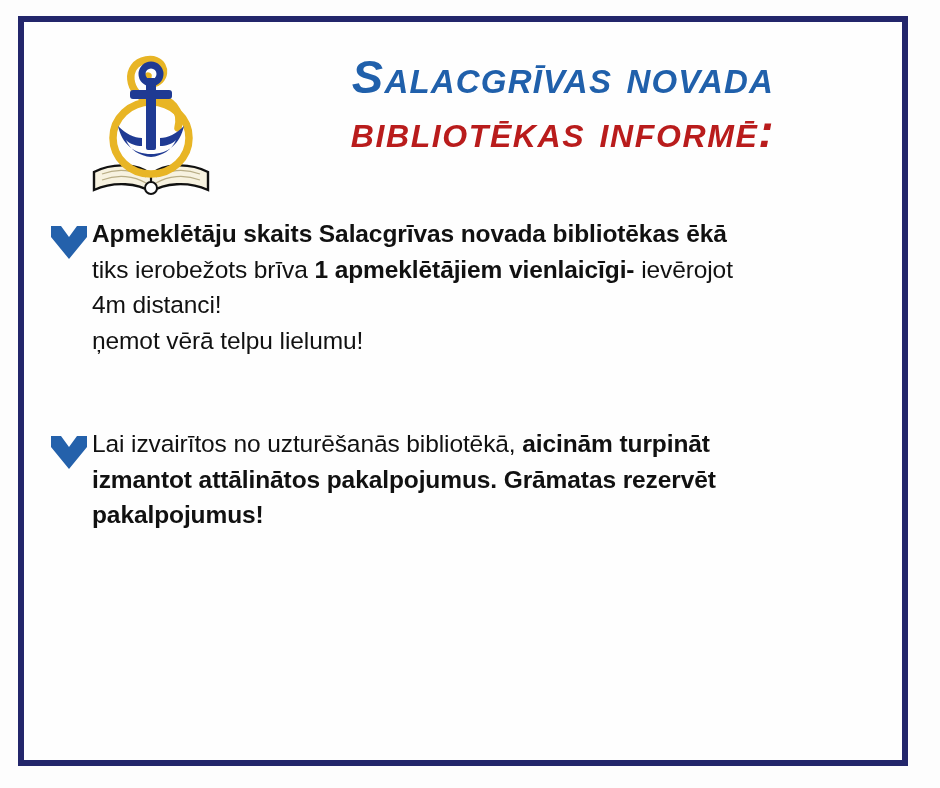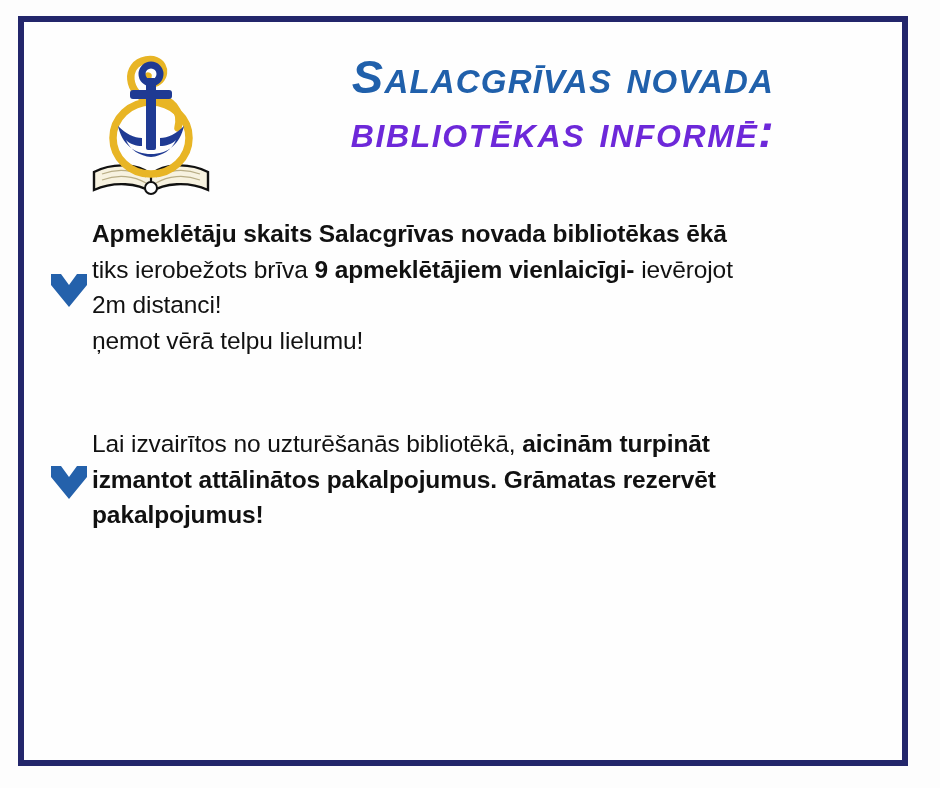--- a/index.html
+++ b/index.html
@@ -89,21 +89,21 @@
     top: 184px;
     right: 0;
     bottom: 0;
     padding: 0 18px 0 24px;
     box-sizing: border-box;
   }
 
   .para {
     position: relative;
     display: flex;
-    align-items: center;
+    align-items: flex-start;
   }
 
   .chev {
     flex: 0 0 42px;
     width: 42px;
     height: 40px;
     margin-top: 6px;
     margin-right: 2px;
   }
   .chev svg { display: block; }
@@ -158,36 +158,36 @@
                      C 44 100, 54 106, 65 107 Z"></path>
             <path d="M65 104 C 82 104, 94 94, 98 76 C 90 84, 82 88, 74 88 L 74 96 C 80 96, 86 94, 90 90
                      C 86 100, 76 106, 65 107 Z"></path>
           </g>
           <circle cx="65" cy="138" r="6" fill="#ffffff" stroke="#111111" stroke-width="2"></circle>
         </svg>
       </div>
 
       <div class="title-block">
         <div class="title-line line1" style="color: rgb(32, 96, 171);">Salacgrīvas novada</div>
-        <div class="title-line line2" style="color: #6d28d9;">bibliotēkas informē:</div>
+        <div class="title-line line2" style="color: #b91c1c;">bibliotēkas informē:</div>
       </div>
     </div>
 
     <div class="content">
 
       <div class="para p1">
         <span class="chev">
           <svg width="42" height="40" viewBox="0 0 42 40">
             <path d="M3 4 L13 4 L21 15 L29 4 L39 4 L39 15 L21 37 L3 15 Z" fill="#2461ab"></path>
           </svg>
         </span>
         <span class="ptext">
             <span class="nowrapline"><b>Apmeklētāju skaits Salacgrīvas novada bibliotēkas ēkā</b></span>
-            <span class="nowrapline"><span>tiks ierobežots brīva </span><b>9 apmeklētājiem vienlaicīgi-</b><span> ievērojot</span></span>
-            <span class="nowrapline"><span>2m distanci!</span></span>
+            <span class="nowrapline"><span>tiks ierobežots brīva </span><b>1 apmeklētājiem vienlaicīgi-</b><span> ievērojot</span></span>
+            <span class="nowrapline"><span>4m distanci!</span></span>
             <span class="nowrapline"><span>ņemot vērā telpu lielumu!</span></span>
           </span>
       </div>
 
 
       <div class="para p3">
         <span class="chev">
           <svg width="42" height="40" viewBox="0 0 42 40">
             <path d="M3 4 L13 4 L21 15 L29 4 L39 4 L39 15 L21 37 L3 15 Z" fill="#2461ab"></path>
           </svg>

